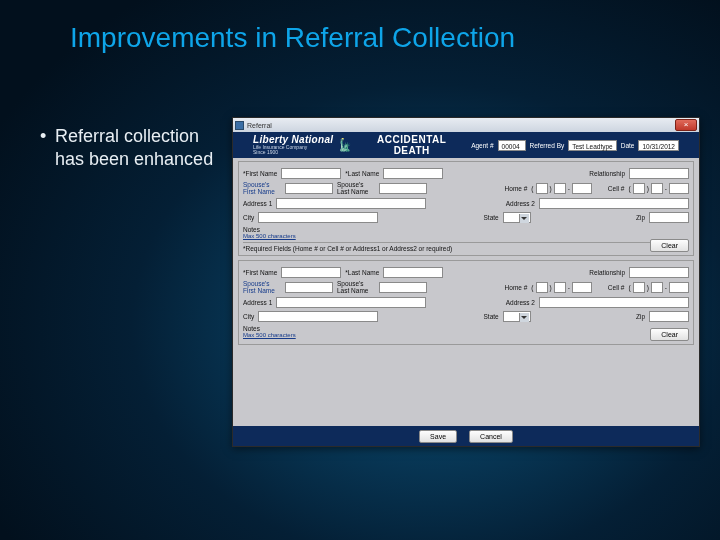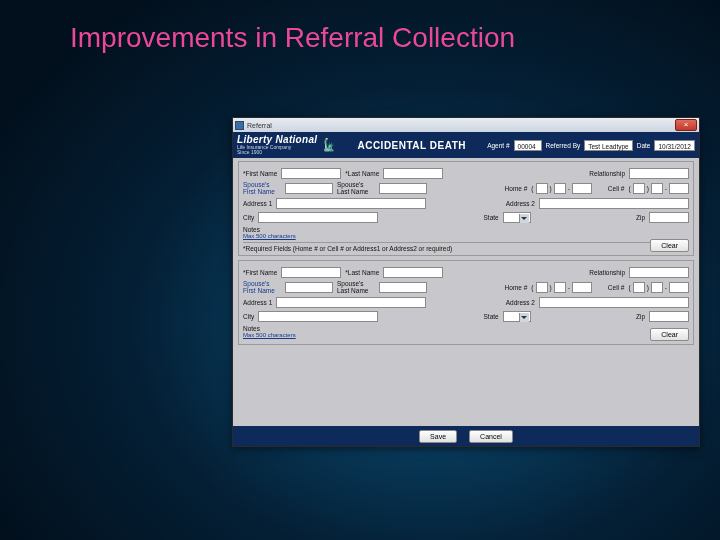--- a/index.html
+++ b/index.html
@@ -11,21 +11,21 @@
     font-family: Arial, sans-serif;
     color: #fff;
     overflow: hidden;
     position: relative;
   }
   .slide { width: 720px; height: 540px; position: relative; }
   .title {
     position: absolute;
     top: 22px; left: 70px;
     font-size: 28px;
-    color: #ec4899;
+    color: #0ea5e9;
     font-weight: 400;
   }
   .bullet {
     position: absolute;
     top: 125px; left: 55px;
     width: 170px;
     font-size: 18px;
     line-height: 1.3;
     color: #e8eef3;
   }
@@ -60,21 +60,21 @@
     background: linear-gradient(#e06a5a, #c0392b);
     border: 1px solid #7a2218;
     color:#fff; text-align:center; line-height:10px; font-size:8px;
     border-radius: 2px;
   }
   .brandbar {
     height: 26px;
     background: #0d2a5a;
     display: flex;
     align-items: center;
-    padding: 0 4px;
+    padding: 0 20px;
     gap: 6px;
     color: #fff;
   }
   .brand {
     display:flex; align-items:center; gap:4px;
     font-style: italic; font-weight: bold;
   }
   .brand .logo { display:flex; flex-direction:column; line-height:1; }
   .brand .ln { font-size:10px; letter-spacing:0.3px; }
   .brand .sub { font-size:5px; font-style:normal; font-weight:normal; color:#cdd8e8; }
@@ -121,20 +121,21 @@
   }
   .phone { display:flex; align-items:center; gap:2px; }
   .phone .lp { font-size:6.5px; }
   .phone .seg { background:#fff; border:1px solid #8a8a8a; height:11px; }
 </style>
 </head>
 <body>
 
 <div class="slide">
   <div class="title">Improvements in Referral Collection</div>
+  <div class="bullet">Referral collection has been enhanced</div>
 
   <div class="app">
     <div class="titlebar">
       <div class="left">
         <span class="icon"></span>
         <span>Referral</span>
       </div>
       <div class="close">×</div>
     </div>
 

